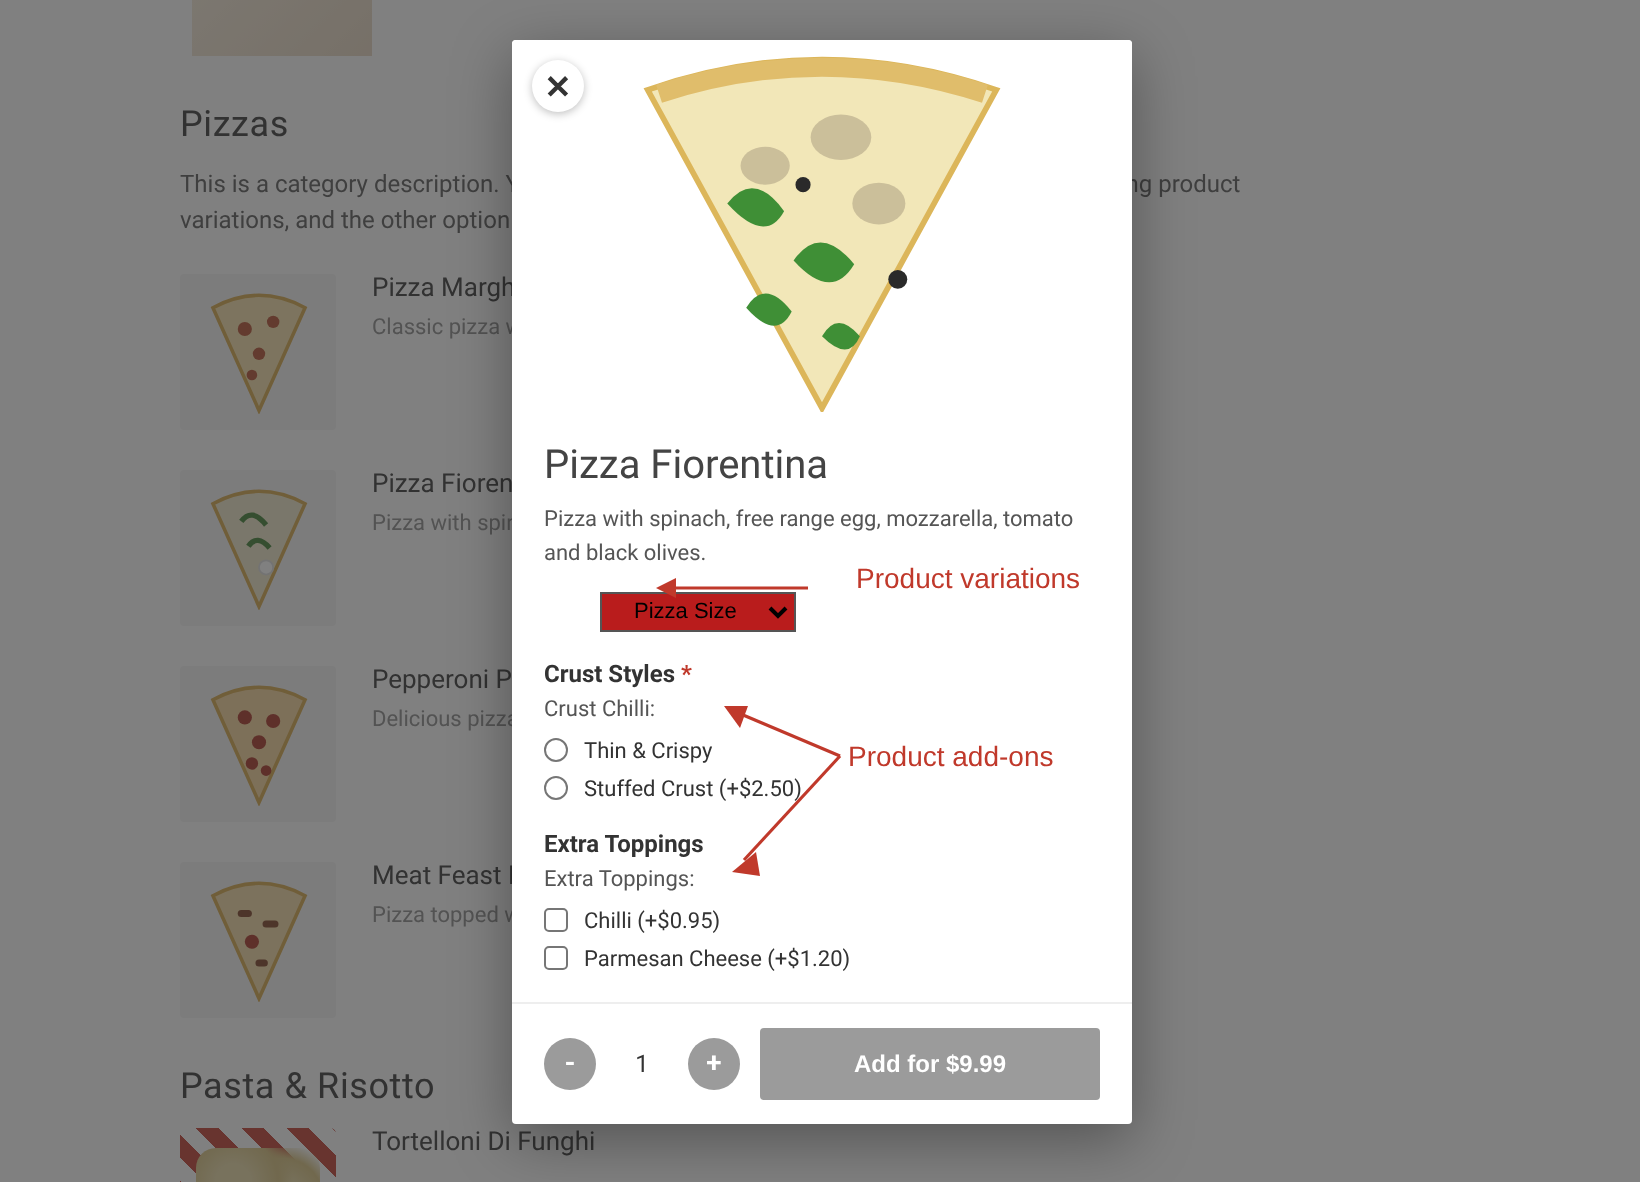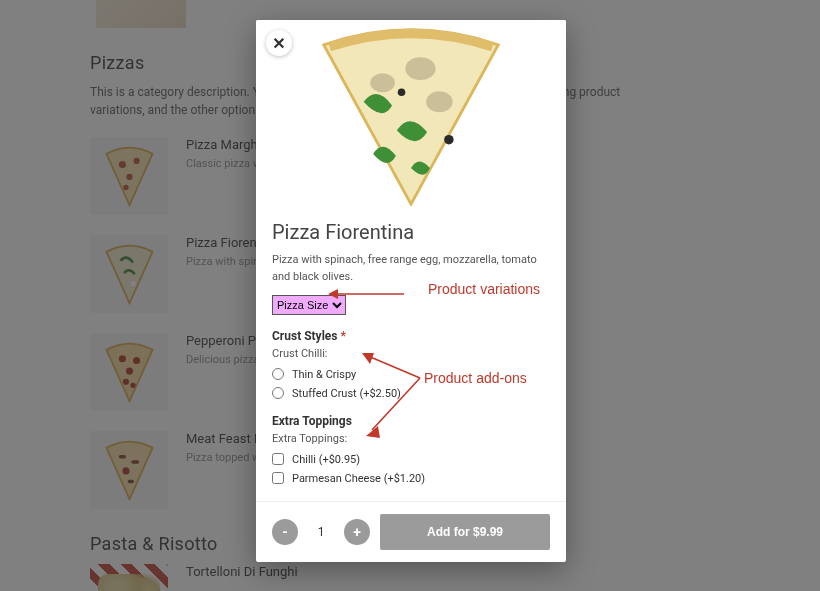--- a/index.html
+++ b/index.html
@@ -21,21 +21,21 @@
   
   .dim { position: absolute; inset: 0; background: rgba(50,50,50,0.62); }
   
   .modal { position: absolute; left: 256px; top: 20px; width: 310px; height: 542px; background: #fff; box-shadow: 0 8px 30px rgba(0,0,0,.35); border-radius: 2px; overflow: hidden; display:flex; flex-direction:column; }
   .modal .close { position: absolute; top: 10px; left: 10px; width: 26px; height: 26px; border-radius: 50%; background: #fff; box-shadow: 0 1px 4px rgba(0,0,0,.25); display:flex;align-items:center;justify-content:center; font-size: 16px; font-weight: 700; color:#333; cursor:pointer; }
   .modal .hero { height: 186px; background:#fff; display:flex; align-items:flex-start; justify-content:center; padding-top:6px; }
   .modal .hero svg { width: 210px; height: 180px; }
   .modal .body { padding: 14px 16px 10px 16px; flex:1; overflow:auto; }
   .modal h1 { font-size: 20px; font-weight: 400; color:#444; margin-bottom: 8px; }
   .modal .desc { font-size: 11px; color:#555; line-height:1.5; margin-bottom: 9px; }
-  .modal select { font-size: 11px; padding: 2px 0; border:1px solid #555; background:#f0abfc; }
+  .modal select { font-size: 11px; padding: 2px 12px; border:1px solid #555; background:#b91c1c;margin-left:28px; }
   .section-head { font-size: 12px; font-weight: 700; color:#333; margin-top: 14px; }
   .section-head .req { color:#c0392b; }
   .sub-label { font-size: 11px; color:#555; margin: 4px 0 8px 0; }
   .opt-row { display:flex; align-items:flex-start; gap:8px; font-size:11px; color:#333; margin: 6px 0; }
   .opt-row input { margin:0; width:12px; height:12px; }
   .modal .footer { border-top:1px solid #eee; padding: 12px 16px; display:flex; align-items:center; gap:10px; }
   .qty-btn { width:26px; height:26px; border-radius:50%; background:#9b9b9b; color:#fff; display:flex;align-items:center;justify-content:center; font-size:14px; font-weight:700; cursor:pointer; }
   .qty-val { width: 26px; text-align:center; font-size:12px; color:#333; }
   .add-btn { flex:1; height:36px; background:#9b9b9b; color:#fff; font-size:12px; font-weight:600; border:none; border-radius:2px; cursor:pointer; }
   

